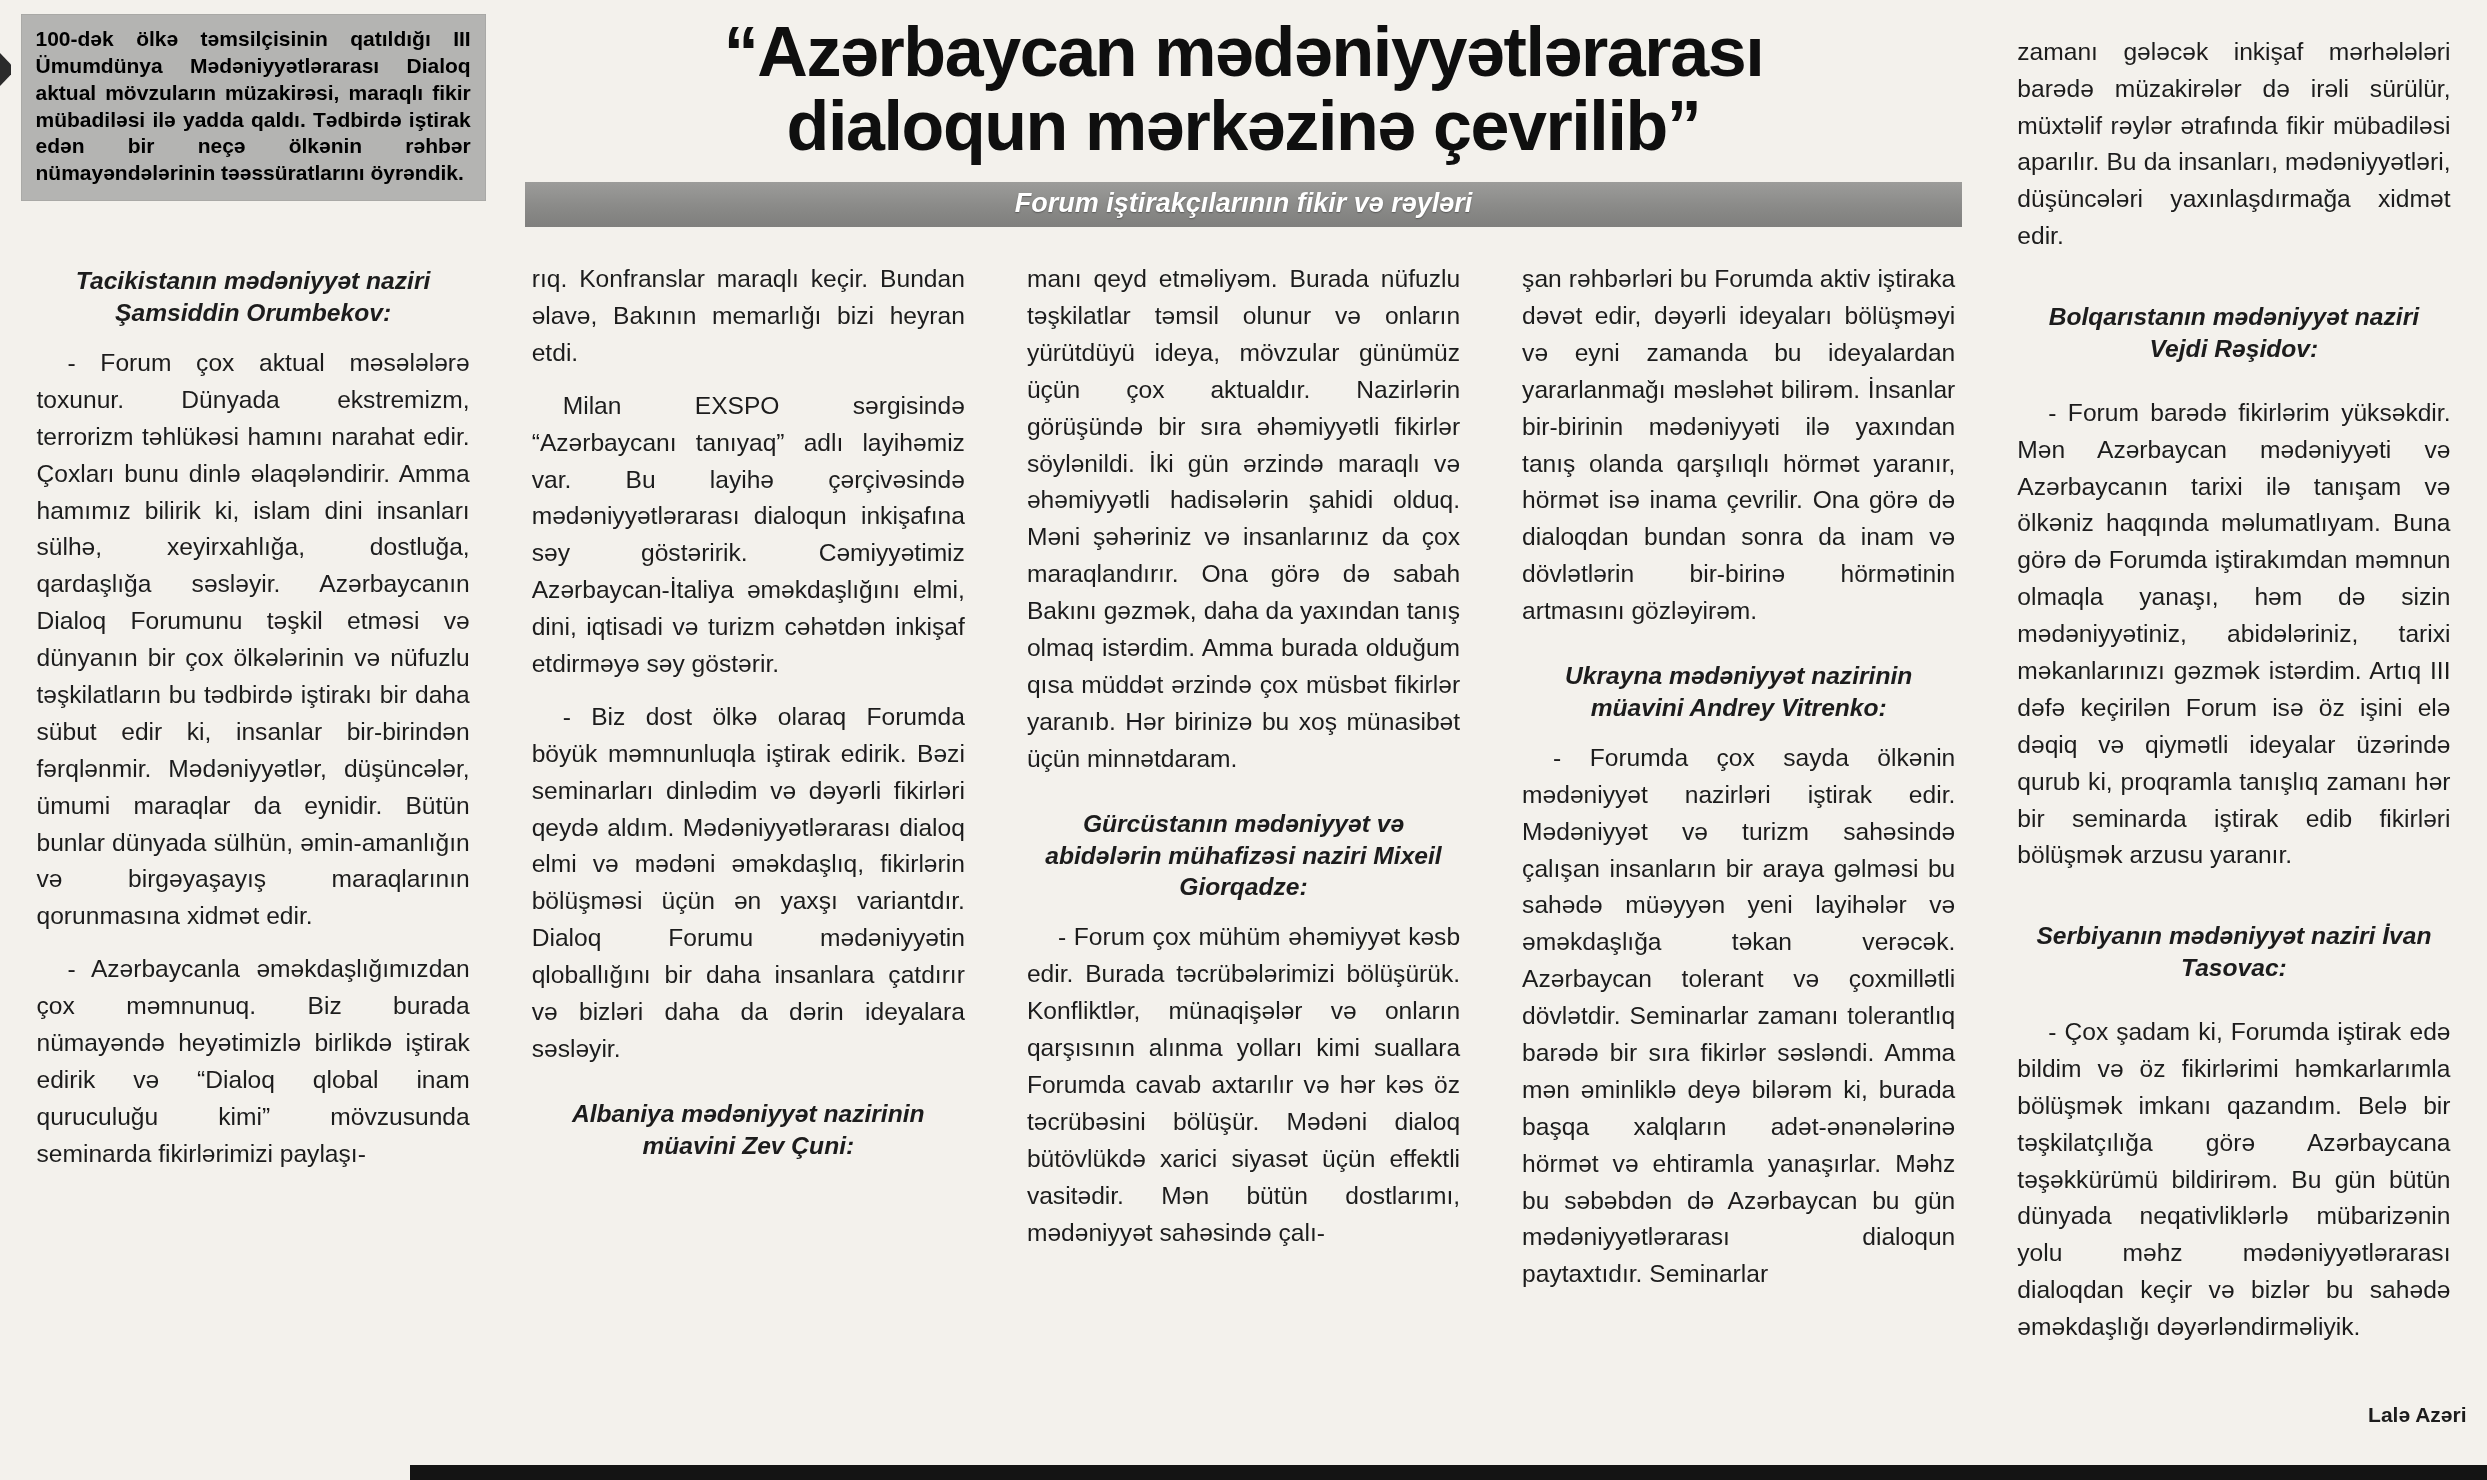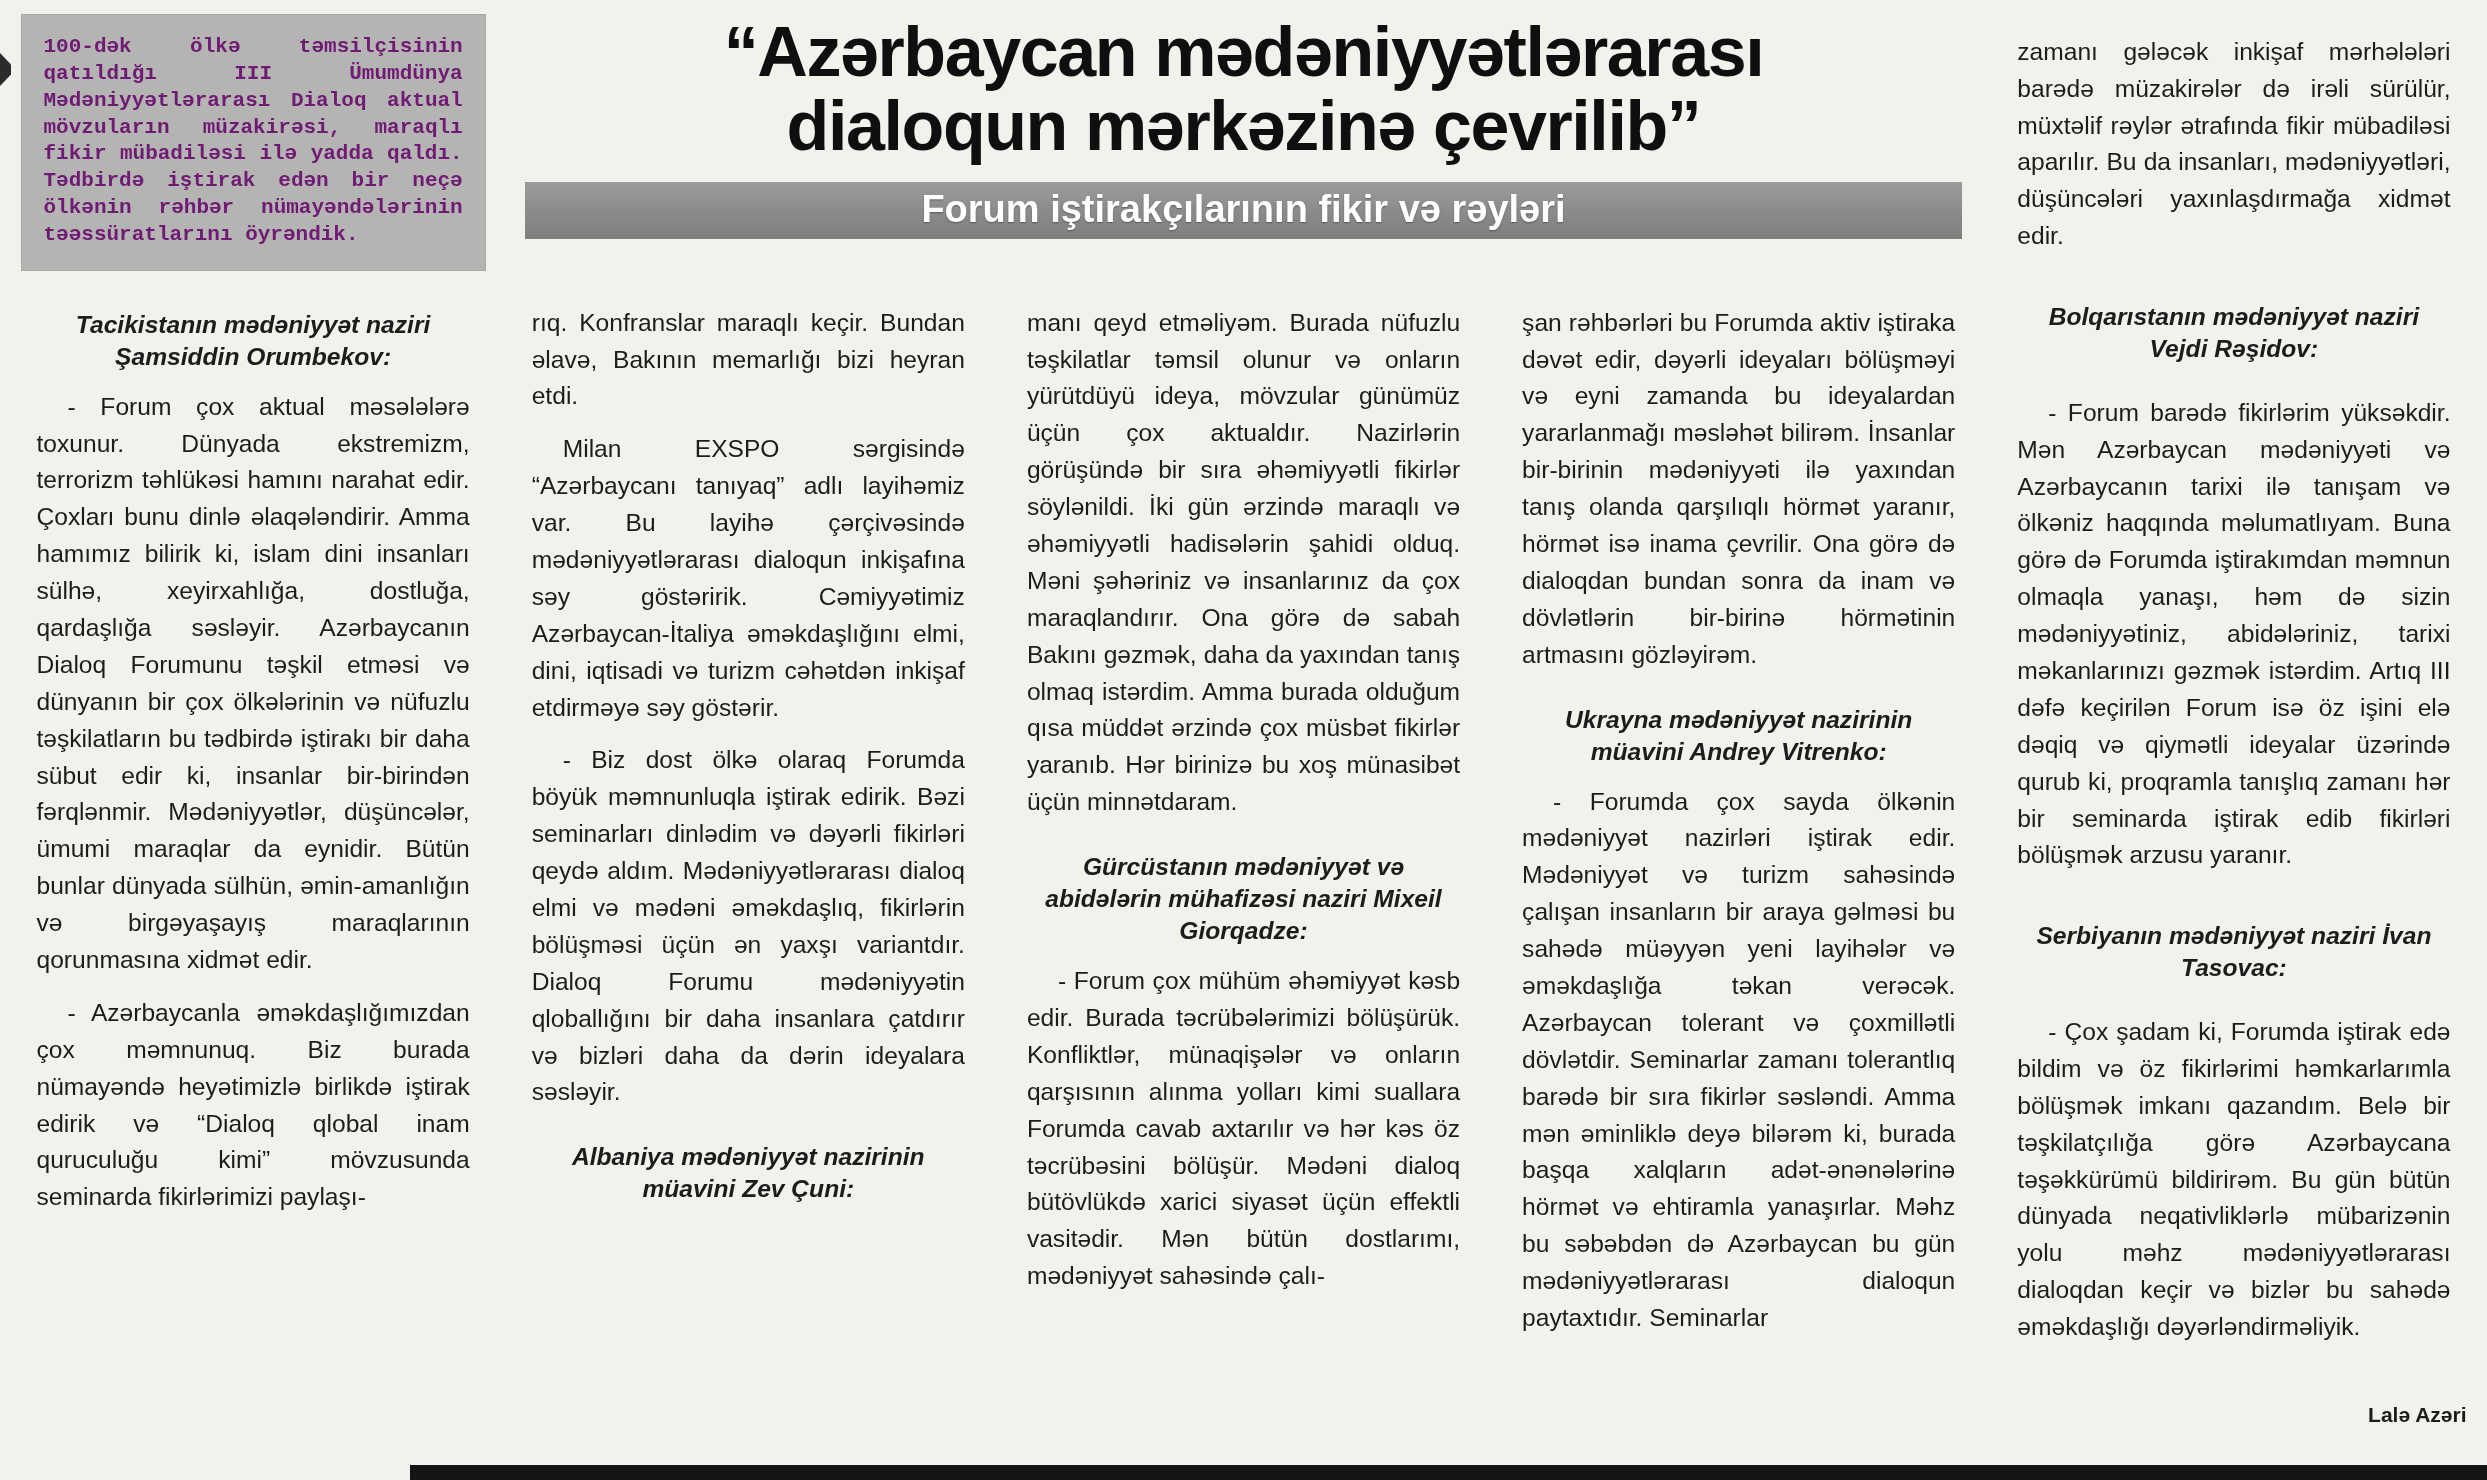--- a/index.html
+++ b/index.html
@@ -25,48 +25,48 @@
     box-sizing: border-box;
   }
   .lead-box {
     grid-area: lead;
     align-self: start;
     background: #b4b4b2;
     padding: 12.3px 15px 13.7px 15px;
     box-shadow: 0 0 0 0.7px #a5a5a3 inset;
   }
   .lead-box p {
-    margin: 8px;
+    margin: 0;
     font-weight: 700;
     font-size: 21px;
     line-height: 1.28;
     text-align: justify;
-    color: #701a75;
-    font-family: Liberation Mono, monospace;
+    color: #000000;
   }
   .head { grid-area: head; }
   .headline {
     margin: 2.7px 0 0 0;
     font-size: 70px;
     line-height: 1.05;
     font-weight: 700;
     letter-spacing: -1.4px;
     text-align: center;
     color: #0f0f0f;
   }
   .hl-line { display: block; }
   .banner {
     margin: 19px 9.6px 0 9.6px;
     background: linear-gradient(180deg, #9c9c9a 0%, #8a8a88 55%, #7f7f7d 100%);
     color: #ffffff;
     text-align: center;
     font-weight: 700;
-    font-size: 38px;
+    font-size: 27px;
     padding: 5.5px 0 8.2px 0;
     text-shadow: 0 0.7px 1.4px rgba(0,0,0,0.35);
+    font-style: italic;
   }
   .col { overflow: hidden; }
   .col-1 { grid-area: c1; }
   .col-2 { grid-area: c2; }
   .col-3 { grid-area: c3; }
   .col-4 { grid-area: c4; }
   .col-right {
     grid-area: right;
     display: flex;
     flex-direction: column;

